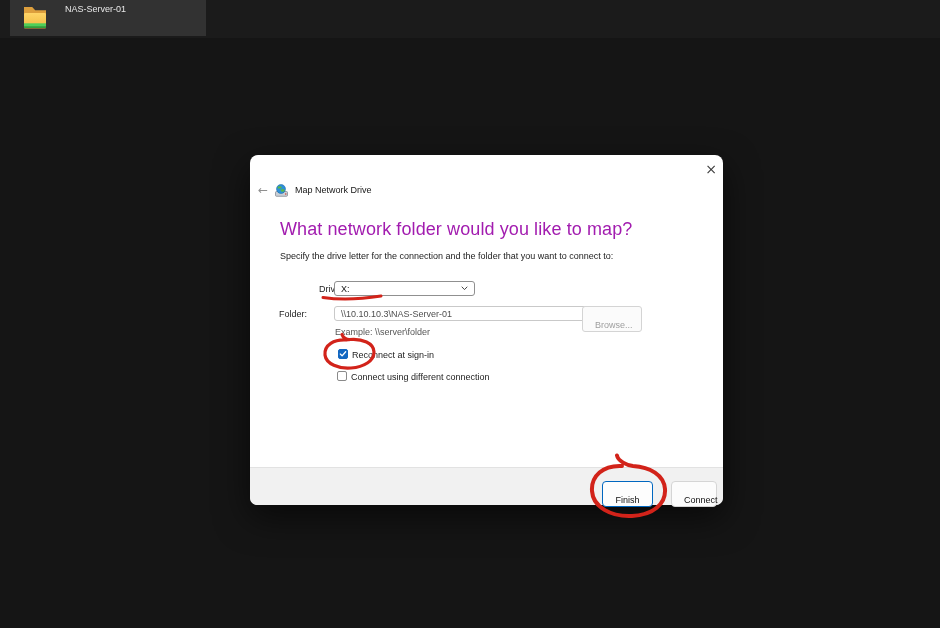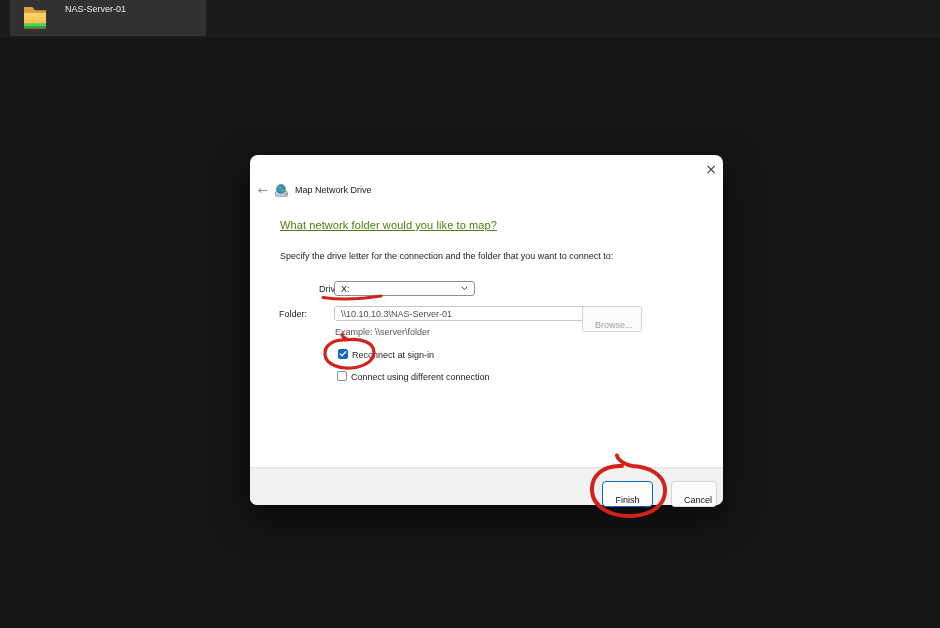--- a/index.html
+++ b/index.html
@@ -34,21 +34,21 @@
   .titlebar{
     position:absolute;left:8px;top:27px;height:16px;display:flex;align-items:center;gap:7px;
   }
   .back-btn{
     background:none;border:none;padding:0;cursor:pointer;
     color:#8f8f8f;font-size:12px;line-height:14px;font-family:"DejaVu Sans",sans-serif;
   }
   .dialog-title{font-size:9px;color:#161616;white-space:nowrap;}
   .dialog-heading{
     position:absolute;left:30px;top:64px;margin:0;
-    font-size:11px;font-weight:400;color:#4d7c0f;white-space:nowrap;letter-spacing:.1px;text-decoration:underline;
+    font-size:18px;font-weight:400;color:#a21caf;white-space:nowrap;letter-spacing:.1px;
   }
   .dialog-subheading{
     position:absolute;left:30px;top:96px;margin:0;
     font-size:9px;color:#222;white-space:nowrap;
   }
   .field-label{position:absolute;font-size:9px;color:#1c1c1c;line-height:10px;}
   .combo{
     position:absolute;height:15px;box-sizing:border-box;background:#fff;
     border:1px solid #909090;border-radius:3px;
     display:flex;align-items:center;justify-content:space-between;
@@ -161,21 +161,21 @@
   <span class="cb-label" style="left:102px;top:195px;">Reconnect at sign-in</span>
 
   <span class="cb" style="left:87px;top:216px;">
     
   </span>
   <span class="cb-label" style="left:101px;top:217px;">Connect using different connection</span>
 
 
   <div class="dialog-footer"></div>
   <button class="btn finish-btn">Finish</button>
-  <button class="btn cancel-btn">Cancel</button>
+  <button class="btn cancel-btn">Connect</button>
 </div>
 
 <svg class="annotations" viewBox="0 0 940 628">
 
   <path d="M323 297.5 C 340 300, 362 299, 381 296" stroke="#d2231a" stroke-width="3" fill="none" stroke-linecap="round"></path>
 
   <path d="M347 340 C 334 339, 324 345, 325 355 C 326 364, 339 369, 351 368 C 364 367, 374 361, 374 352 C 374 343, 362 338.5, 350 339.5 C 347 339.8, 343 338, 342 334.5" stroke="#d2231a" stroke-width="3.2" fill="none" stroke-linecap="round"></path>
 
   <path d="M622 466 C 603 465, 591 476, 592 491 C 593 507, 611 517, 632 516 C 653 515, 666 504, 665 489 C 664 475, 650 467, 633 466 C 627 465.5, 618 461, 617 455.5" stroke="#d2231a" stroke-width="4" fill="none" stroke-linecap="round"></path>
 </svg>

